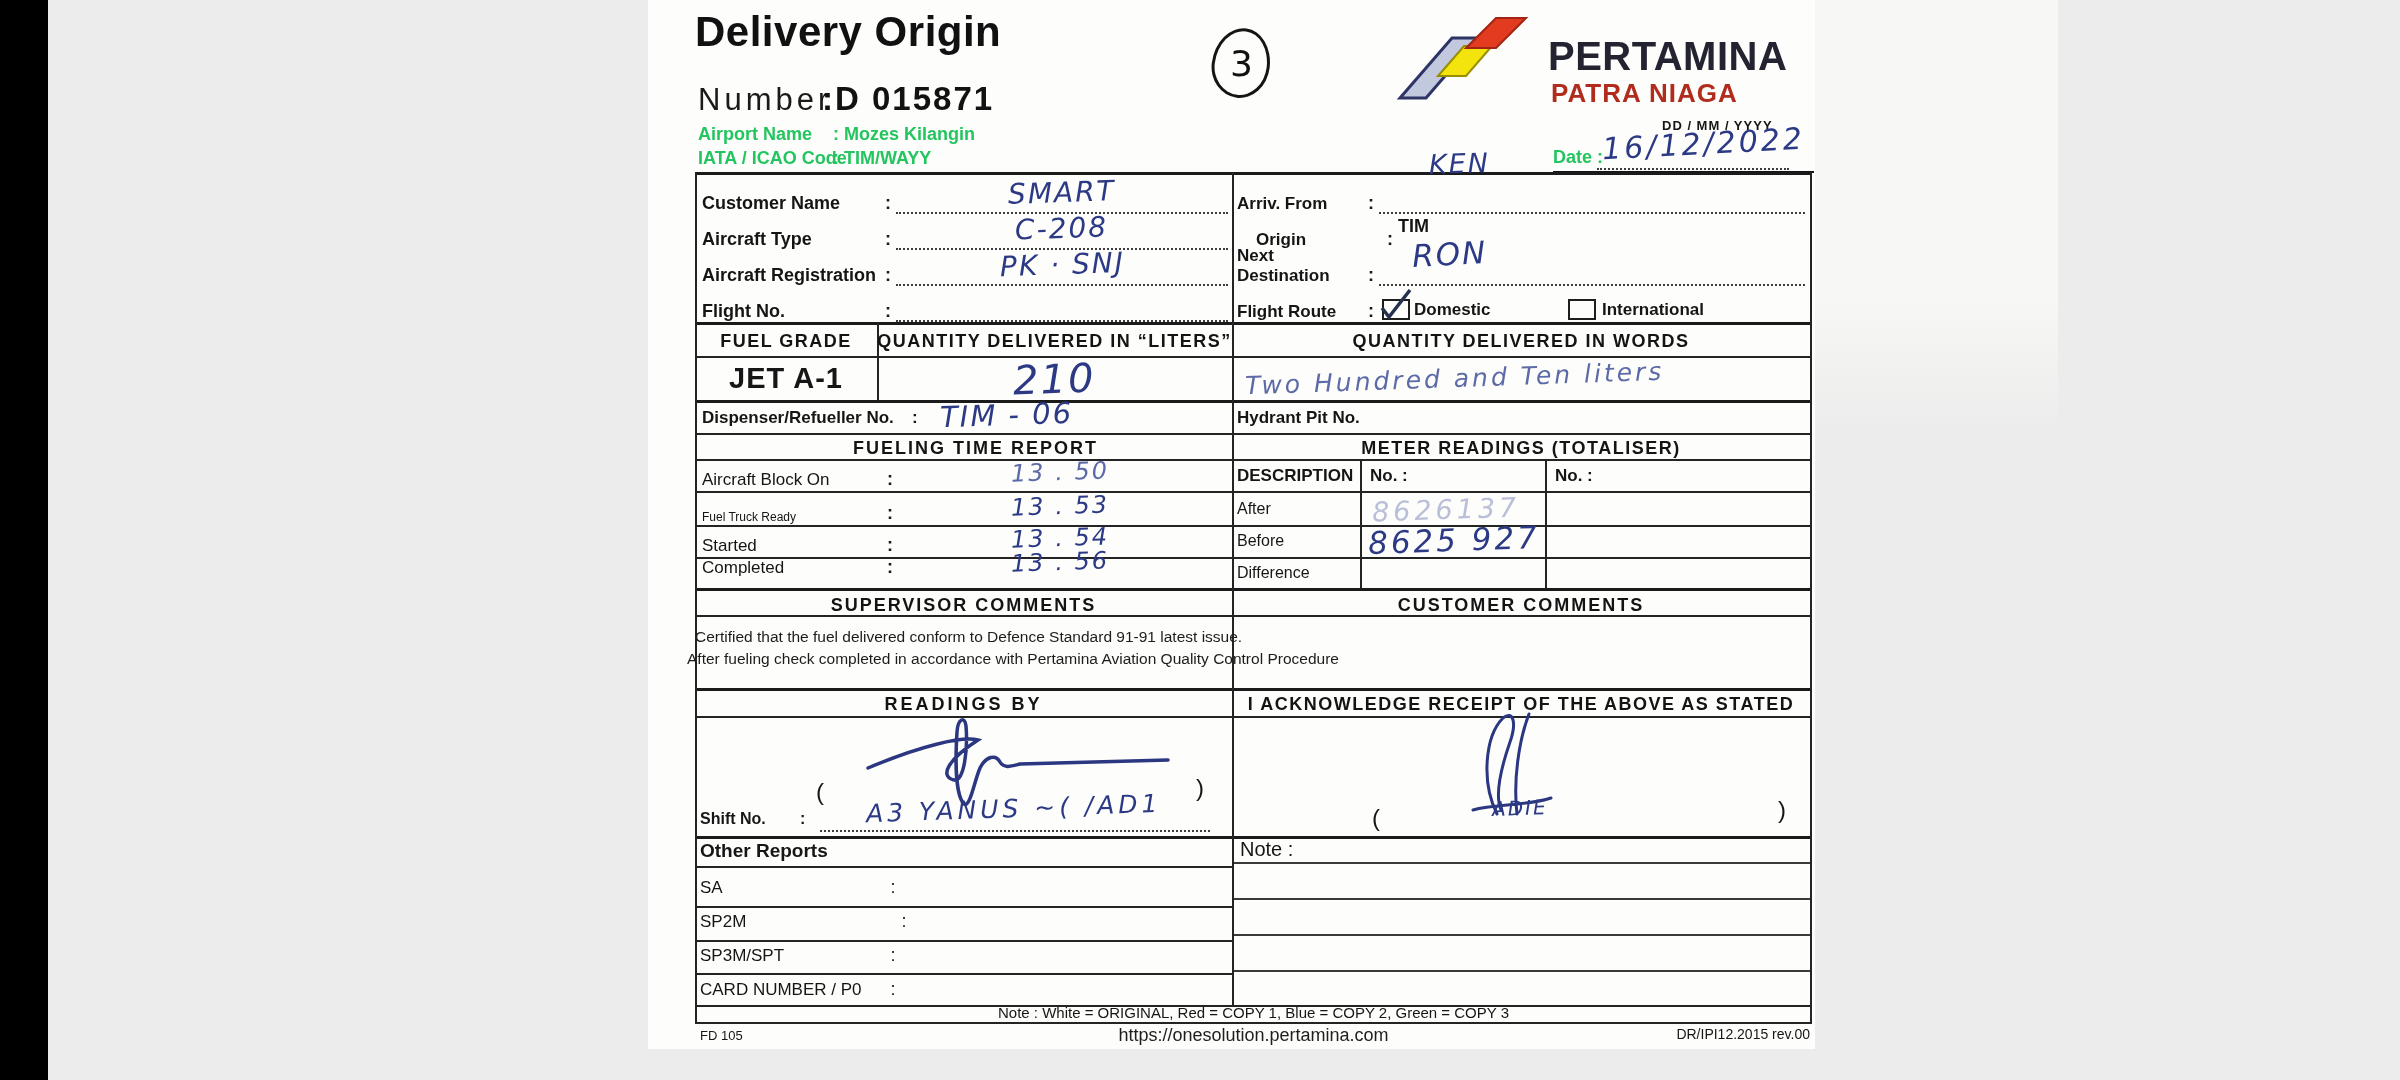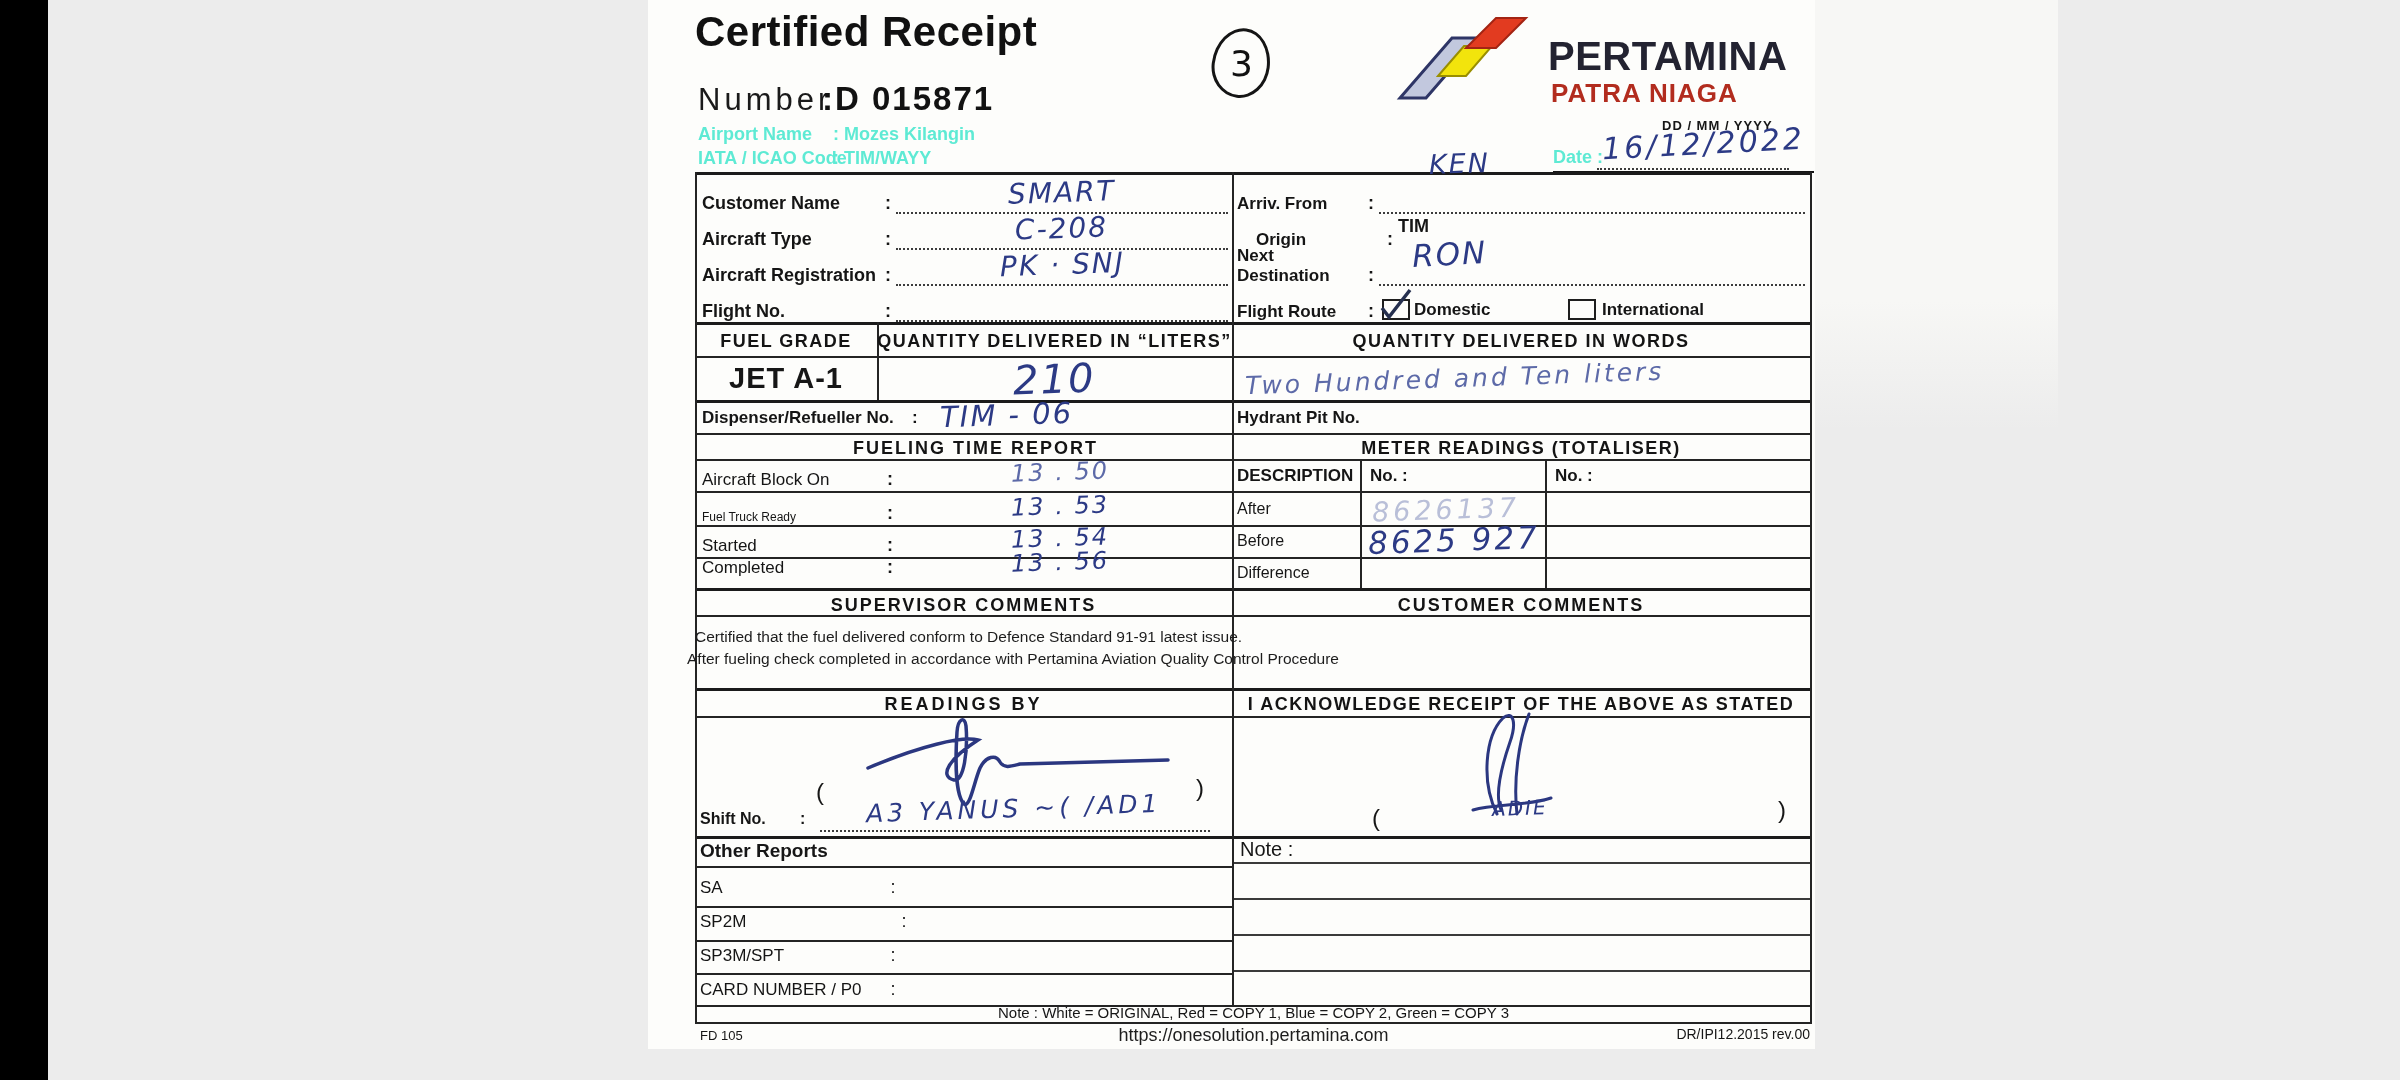--- a/index.html
+++ b/index.html
@@ -15,21 +15,21 @@
   .hl.thin{height:1.5px;background:#3a3a3a;}
   .vl{position:absolute;width:2px;background:#242424;}
   .dotln{position:absolute;height:0;border-bottom:2px dotted #3c3c3c;}
   
   .t{position:absolute;white-space:nowrap;}
   .b{font-weight:bold;}
   .ctr{text-align:center;}
   .title{font-size:42px;font-weight:bold;letter-spacing:0.5px;color:#111;}
   .numlbl{font-size:31px;letter-spacing:4px;color:#1a1a1a;}
   .numval{font-size:33px;font-weight:bold;letter-spacing:2px;color:#121212;}
-  .lbl{font-size:18px;font-weight:bold;color:#5eead4;}
+  .lbl{font-size:18px;font-weight:bold;color:#22c55e;}
   .lbl2{font-size:17px;font-weight:bold;color:#151515;}
   .hdr{font-size:18px;font-weight:bold;letter-spacing:1.5px;color:#141414;}
   .small{font-size:15px;color:#1c1c1c;}
   .ink{font-family:"DejaVu Sans",sans-serif;font-style:italic;color:#2c3a85;letter-spacing:2px;}
   .ink.faint{color:#b9bfd8;}
   .ink.mid{color:#5d6aa8;}
   .r1{display:inline-block;transform:rotate(-2deg);}
   .r2{display:inline-block;transform:rotate(-3deg);}
   
   .row{position:absolute;display:flex;align-items:flex-end;height:34px;}
@@ -48,21 +48,21 @@
   svg{position:absolute;overflow:visible;}
 </style>
 </head>
 <body>
 
 <div class="page">
   <div class="backdrop"></div>
   <div class="paper"></div>
   <div class="paper-corner"></div>
 
-  <div class="t title" style="left:695px;top:8px;">Certified Receipt</div>
+  <div class="t title" style="left:695px;top:8px;">Delivery Origin</div>
   <div class="t numlbl" style="left:698px;top:82px;">Number</div>
   <div class="t numval" style="left:822px;top:80px;">:D 015871</div>
   <div class="circle3">
       <span>3</span>
     </div>
 
   <div class="t lbl" style="left:698px;top:124px;">Airport Name</div>
   <div class="t lbl" style="left:833px;top:124px;">: Mozes Kilangin</div>
   <div class="t lbl" style="left:698px;top:148px;">IATA / ICAO Code</div>
   <div class="t lbl" style="left:833px;top:148px;">: TIM/WAYY</div>

